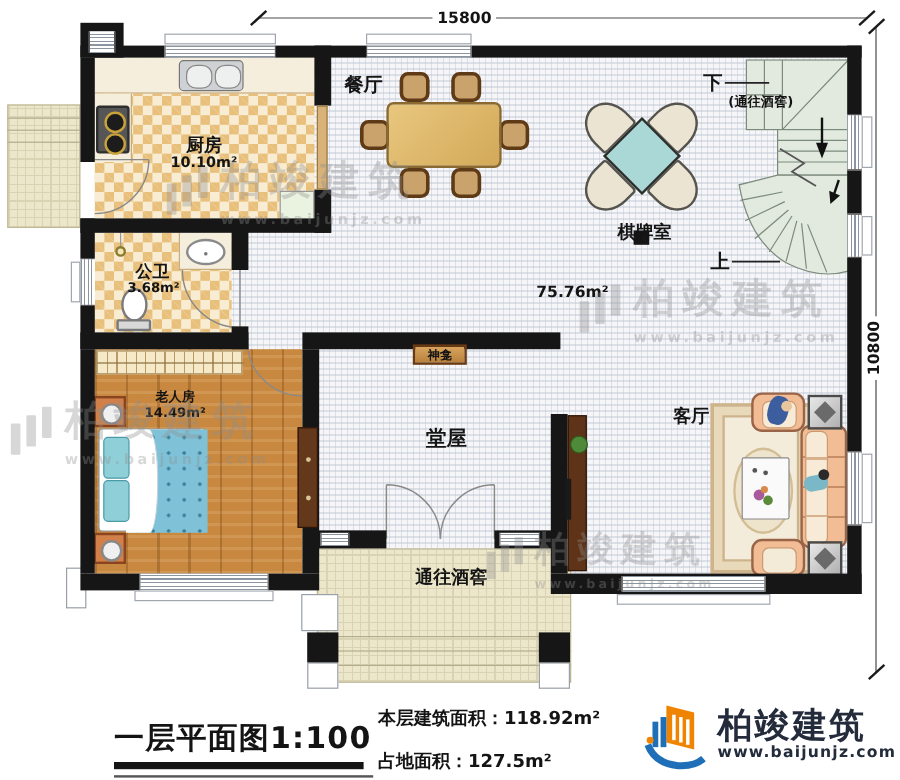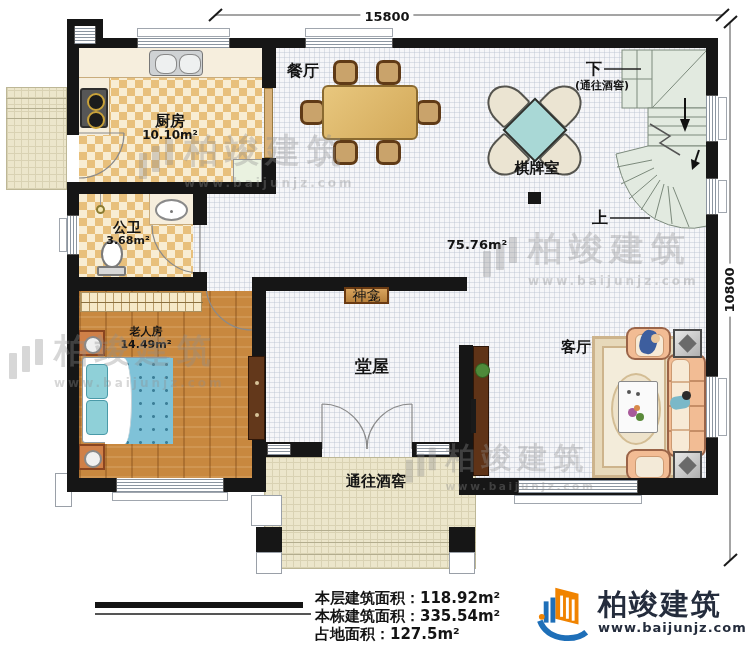--- a/index.html
+++ b/index.html
@@ -145,21 +145,21 @@
   <div class="furn" style="left:640px;top:330px;width:17px;height:24px;background:#3d5e9e;border-radius:40%;transform:rotate(15deg);z-index:9"></div>
   <div class="furn" style="left:651px;top:334px;width:9px;height:9px;background:#e9c69c;border-radius:50%;z-index:10"></div>
   <div class="furn" style="left:670px;top:396px;width:20px;height:13px;background:#7ab8c8;border-radius:6px;transform:rotate(-10deg);z-index:9"></div>
   <div class="furn" style="left:682px;top:391px;width:9px;height:9px;background:#2a2a2a;border-radius:50%;z-index:10"></div>
   <div class="furn" style="left:473px;top:346px;width:16px;height:130px;background:#5f3317;border:1px solid #2e1608;z-index:25">
     <div class="abs" style="left:1px;top:16px;width:13px;height:13px;background:#4e8a3a;border:1px solid #2e5c1e;border-radius:50%"></div>
     <div class="abs" style="left:-3px;top:52px;width:5px;height:34px;background:#1a1a1a"></div>
   </div>
 
   <div class="furn" style="left:344px;top:287px;width:45px;height:17px;background:linear-gradient(#d8a45e,#b8813c);border:2px solid #6a3a12;z-index:26;display:flex;align-items:center;justify-content:center">
-    <span style="font-size:14px;font-weight:normal;color:#141414">神龛</span>
+    <span style="font-size:10px;font-weight:bold;color:#141414">神龛</span>
   </div>
 
   <svg class="overlay" width="750" height="650" viewBox="0 0 750 650">
     <g stroke="#7c8a7c" fill="#e2eae0" stroke-width="1">
       <rect x="622" y="50" width="85" height="58"></rect>
       <rect x="648" y="108" width="59" height="38"></rect>
       <path d="M648,146 L616,154 Q624,200 655,219 Q682,233 707,226 L707,146 Z"></path>
     </g>
     <g stroke="#7c8a7c" fill="none" stroke-width="1">
       <path d="M637,50 V108 M652,50 V108 M622,79 H652 M652,108 L707,50"></path>
@@ -254,24 +254,24 @@
   <div class="lbl" style="left:303px;top:71px;font-size:16px">餐厅</div>
   <div class="lbl" style="left:170px;top:121px;font-size:15px">厨房</div>
   <div class="lbl" style="left:170px;top:135px;font-size:12px">10.10m²</div>
   <div class="lbl" style="left:127px;top:227px;font-size:14px">公卫</div>
   <div class="lbl" style="left:128px;top:240px;font-size:11px">3.68m²</div>
   <div class="lbl" style="left:146px;top:331px;font-size:11px">老人房</div>
   <div class="lbl" style="left:146px;top:344px;font-size:11px">14.49m²</div>
   <div class="lbl" style="left:372px;top:366px;font-size:17px">堂屋</div>
   <div class="lbl" style="left:376px;top:481px;font-size:15px">通往酒窖</div>
   <div class="lbl" style="left:576px;top:347px;font-size:15px">客厅</div>
-  <div class="lbl" style="left:537px;top:168px;font-size:15px">棋牌室</div>
+  <div class="lbl" style="left:537px;top:194px;font-size:15px">棋牌室</div>
   <div class="lbl" style="left:477px;top:244px;font-size:13px">75.76m²</div>
   <div class="lbl" style="left:594px;top:69px;font-size:16px">下</div>
-  <div class="lbl" style="left:602px;top:85px;font-size:11px">(通往酒窖)</div>
+  <div class="lbl" style="left:634px;top:85px;font-size:11px">(通往酒窖)</div>
   <div class="lbl" style="left:600px;top:218px;font-size:16px">上</div>
 
   <div class="wm" style="left:138px;top:128px">
     <div class="mark"></div>
     <div>
         <div class="cn">柏竣建筑</div>
          <div class="url">www.baijunjz.com</div>
       </div>
   </div>
   <div class="wm" style="left:482px;top:226px">
@@ -290,29 +290,27 @@
   </div>
   <div class="wm" style="left:392px;top:434px;transform:scale(.88)">
     <div class="mark"></div>
     <div>
         <div class="cn">柏竣建筑</div>
          <div class="url">www.baijunjz.com</div>
       </div>
   </div>
 
   <div class="abs" style="left:95px;top:598px;z-index:40">
+    <div style="font-size:25px;font-weight:bold;color:#141414;letter-spacing:1px">一层平面图1:100</div>
     <div style="width:208px;height:6px;background:#141414;margin-top:4px"></div>
     <div style="width:216px;height:2px;background:#555;margin-top:5px"></div>
   </div>
 
   <div class="footer-line" style="left:315px;top:589px">
     <span>本层建筑面积：</span><span>118.92m²</span>
-  </div>
-  <div class="footer-line" style="left:315px;top:607px">
-    <span>本栋建筑面积：</span><span>335.54m²</span>
   </div>
   <div class="footer-line" style="left:315px;top:625px">
     <span>占地面积：</span><span>127.5m²</span>
   </div>
   <div class="footer-line" style="left:598px;top:625px;z-index:41">
     <span>层高：</span><span>3.6m</span>
   </div>
 
   <div class="abs" style="left:534px;top:580px;display:flex;align-items:center;gap:6px;z-index:45;background:#fff;padding:2px">
     <svg width="56" height="60" viewBox="0 0 58 62">

